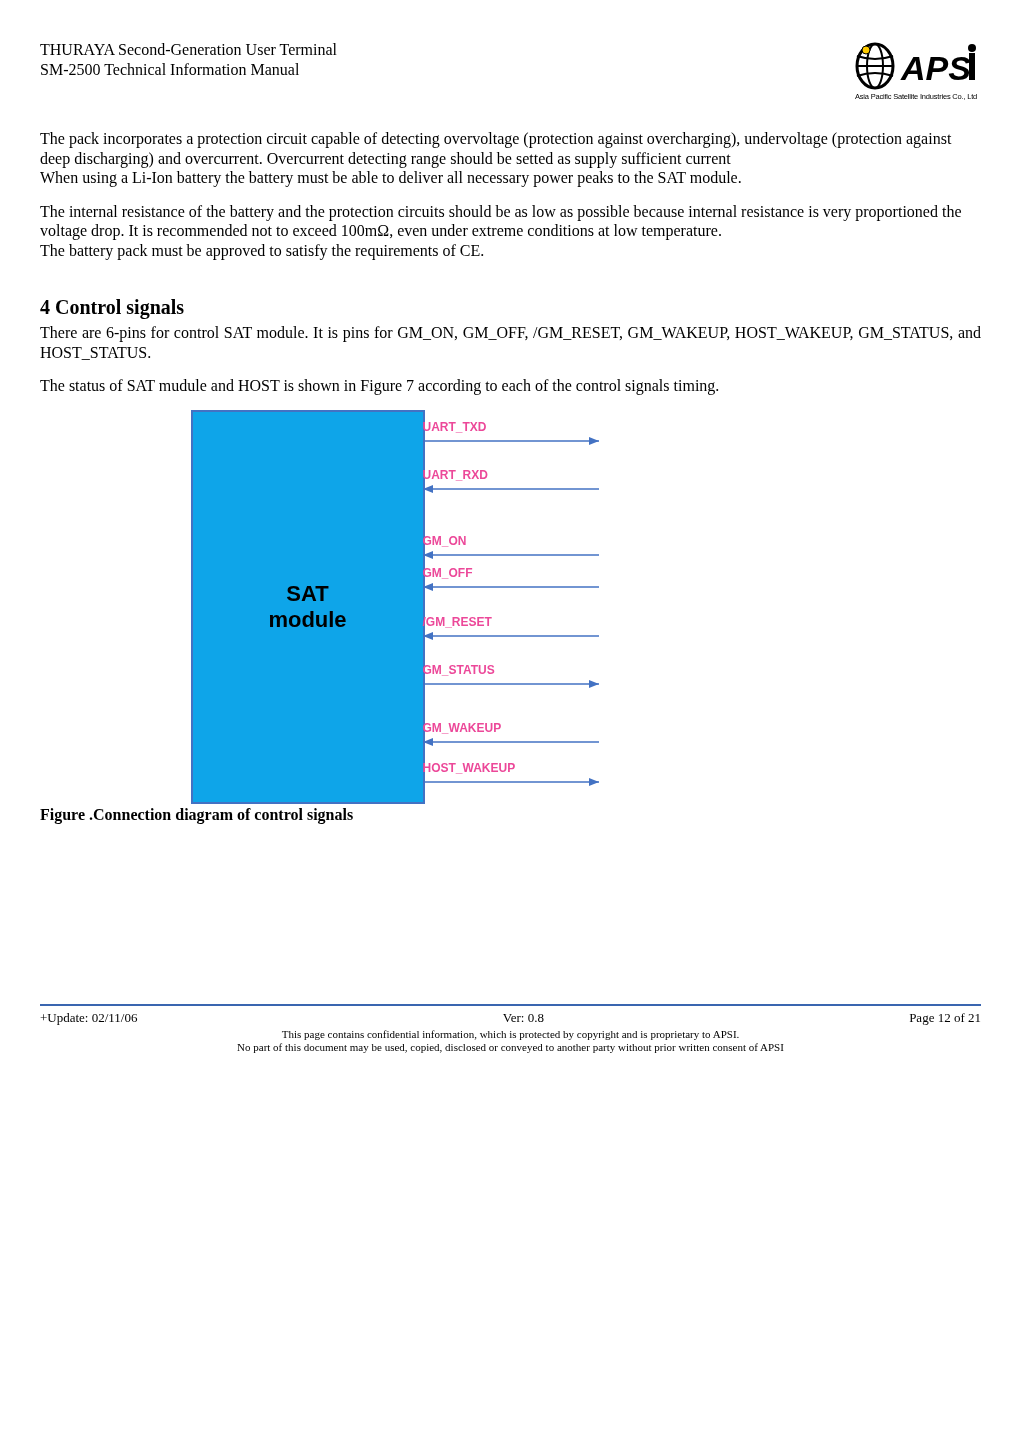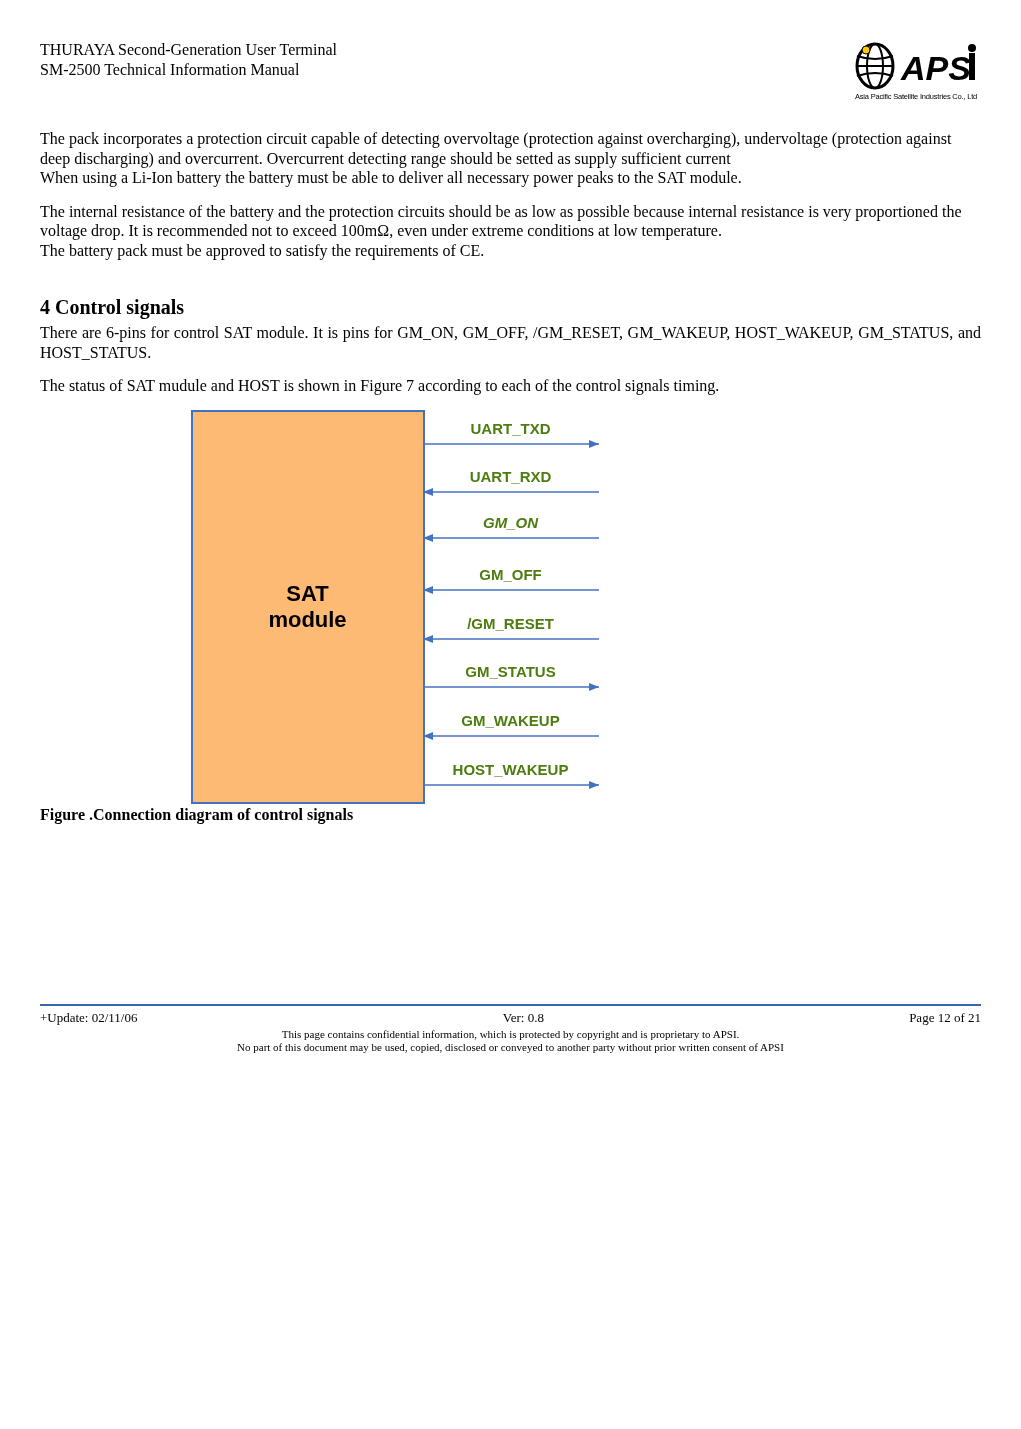--- a/index.html
+++ b/index.html
@@ -53,21 +53,21 @@
     margin: 14px 0 6px 0;
   }
   .diagram {
     position: relative;
     width: 640px;
     height: 390px;
   }
   .box {
     position: absolute;
     border: 2px solid #4372c3;
-    background: #fdba74;
+    background: #0ea5e9;
     display: flex;
     flex-direction: column;
     align-items: center;
     justify-content: center;
     font-family: Arial, Helvetica, sans-serif;
     font-weight: bold;
     color: #000;
   }
   .box.sat { left: 0; top: 0; width: 230px; height: 390px; font-size: 22px; }
   .box.host { left: 410px; top: 0; width: 230px; height: 390px; font-size: 24px; }
@@ -78,24 +78,23 @@
     width: 176px;
     height: 390px;
   }
   .sig-row {
     position: absolute;
     left: 0;
     width: 176px;
   }
   .sig-label {
     font-family: Arial, Helvetica, sans-serif;
-    font-size: 15px;
-    font-weight: bold;
-    text-align: center;
-    color: #4d7c0f;
+    font-size: 12px;
+    font-weight: bold;
+    color: #ec4899;
     margin-bottom: 2px;
   }
   svg.arrow {
     display: block;
     width: 176px;
     height: 10px;
   }
   .figcap {
     font-weight: bold;
     font-size: 16px;
@@ -172,21 +171,21 @@
             <polygon points="176,5 166,1 166,9" fill="#4372c3"></polygon>
           </svg>
         </div>
         <div class="sig-row" style="top: 58.75px;">
           <div class="sig-label">UART_RXD</div>
           <svg class="arrow" viewBox="0 0 176 10">
             <line x1="0" x2="176" y1="5" y2="5" stroke="#4372c3" stroke-width="1.5"></line>
             <polygon points="0,5 10,1 10,9" fill="#4372c3"></polygon>
           </svg>
         </div>
-        <div class="sig-row" style="top: 104px; font-style: italic;">
+        <div class="sig-row" style="top: 124px;">
           <div class="sig-label">GM_ON</div>
           <svg class="arrow" viewBox="0 0 176 10">
             <line x1="0" x2="176" y1="5" y2="5" stroke="#4372c3" stroke-width="1.5"></line>
             <polygon points="0,5 10,1 10,9" fill="#4372c3"></polygon>
           </svg>
         </div>
         <div class="sig-row" style="top: 156.25px;">
           <div class="sig-label">GM_OFF</div>
           <svg class="arrow" viewBox="0 0 176 10">
             <line x1="0" x2="176" y1="5" y2="5" stroke="#4372c3" stroke-width="1.5"></line>
@@ -200,21 +199,21 @@
             <polygon points="0,5 10,1 10,9" fill="#4372c3"></polygon>
           </svg>
         </div>
         <div class="sig-row" style="top: 253.75px;">
           <div class="sig-label">GM_STATUS</div>
           <svg class="arrow" viewBox="0 0 176 10">
             <line x1="0" x2="176" y1="5" y2="5" stroke="#4372c3" stroke-width="1.5"></line>
             <polygon points="176,5 166,1 166,9" fill="#4372c3"></polygon>
           </svg>
         </div>
-        <div class="sig-row" style="top: 302px;">
+        <div class="sig-row" style="top: 311px;">
           <div class="sig-label">GM_WAKEUP</div>
           <svg class="arrow" viewBox="0 0 176 10">
             <line x1="0" x2="176" y1="5" y2="5" stroke="#4372c3" stroke-width="1.5"></line>
             <polygon points="0,5 10,1 10,9" fill="#4372c3"></polygon>
           </svg>
         </div>
         <div class="sig-row" style="top: 351.25px;">
           <div class="sig-label">HOST_WAKEUP</div>
           <svg class="arrow" viewBox="0 0 176 10">
             <line x1="0" x2="176" y1="5" y2="5" stroke="#4372c3" stroke-width="1.5"></line>

